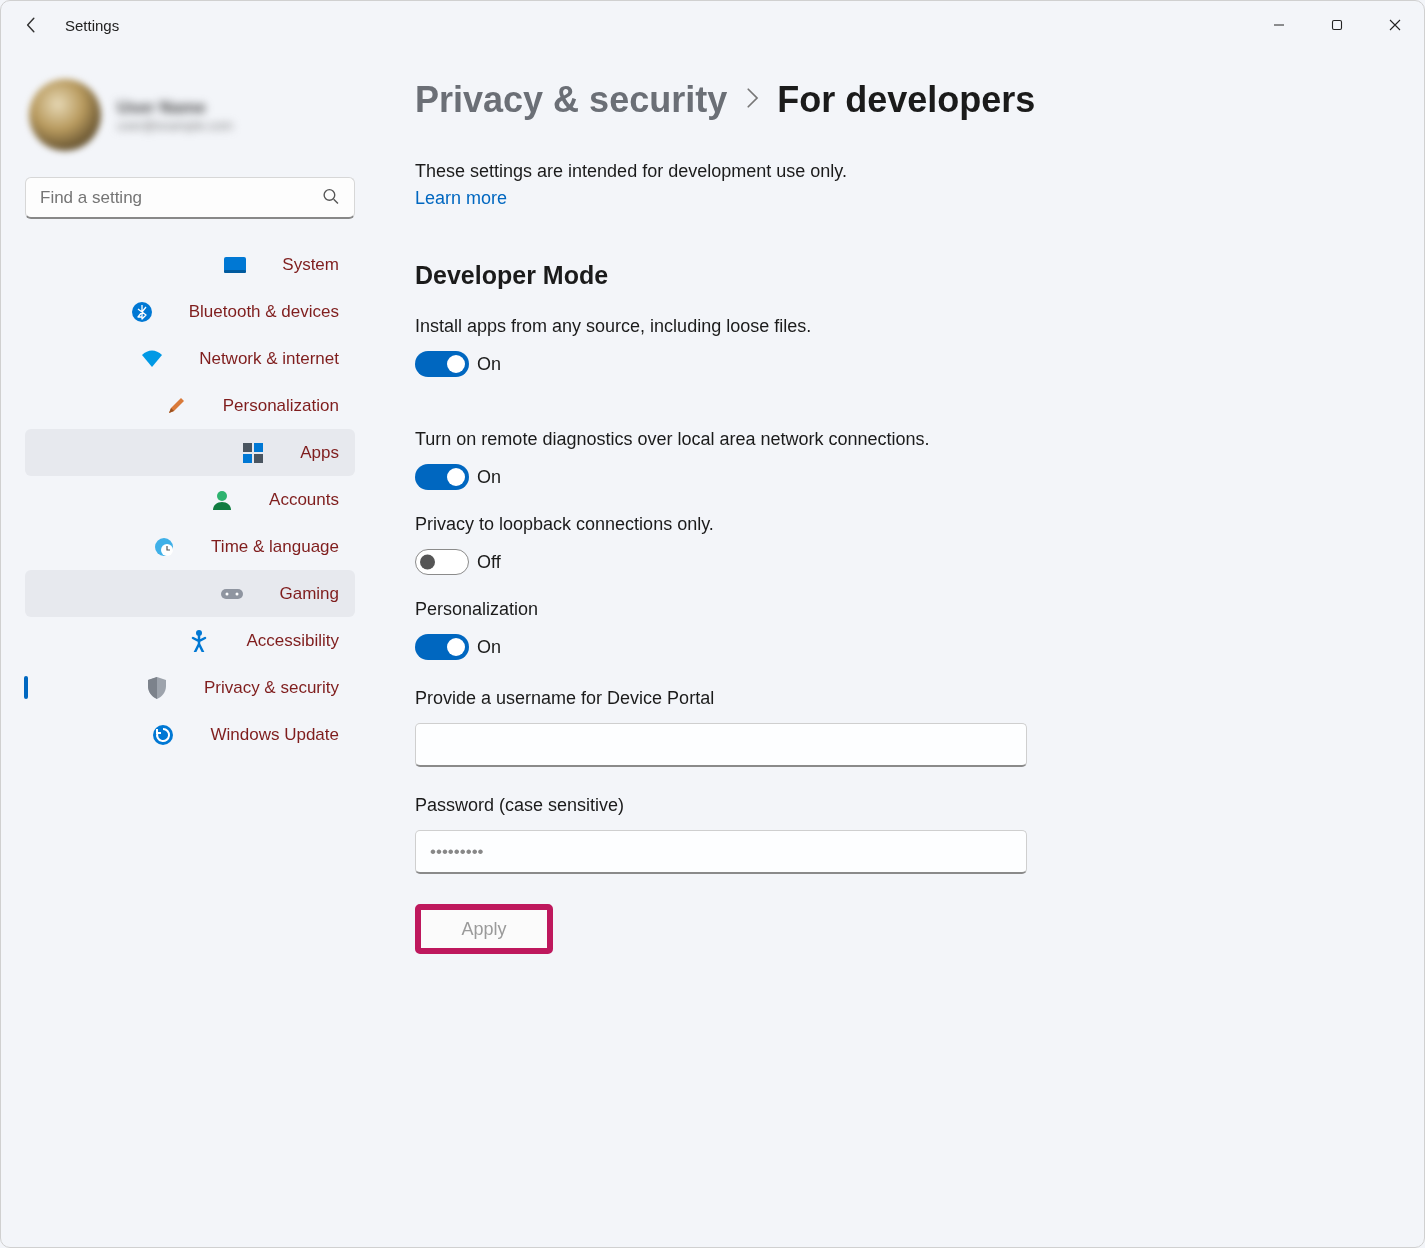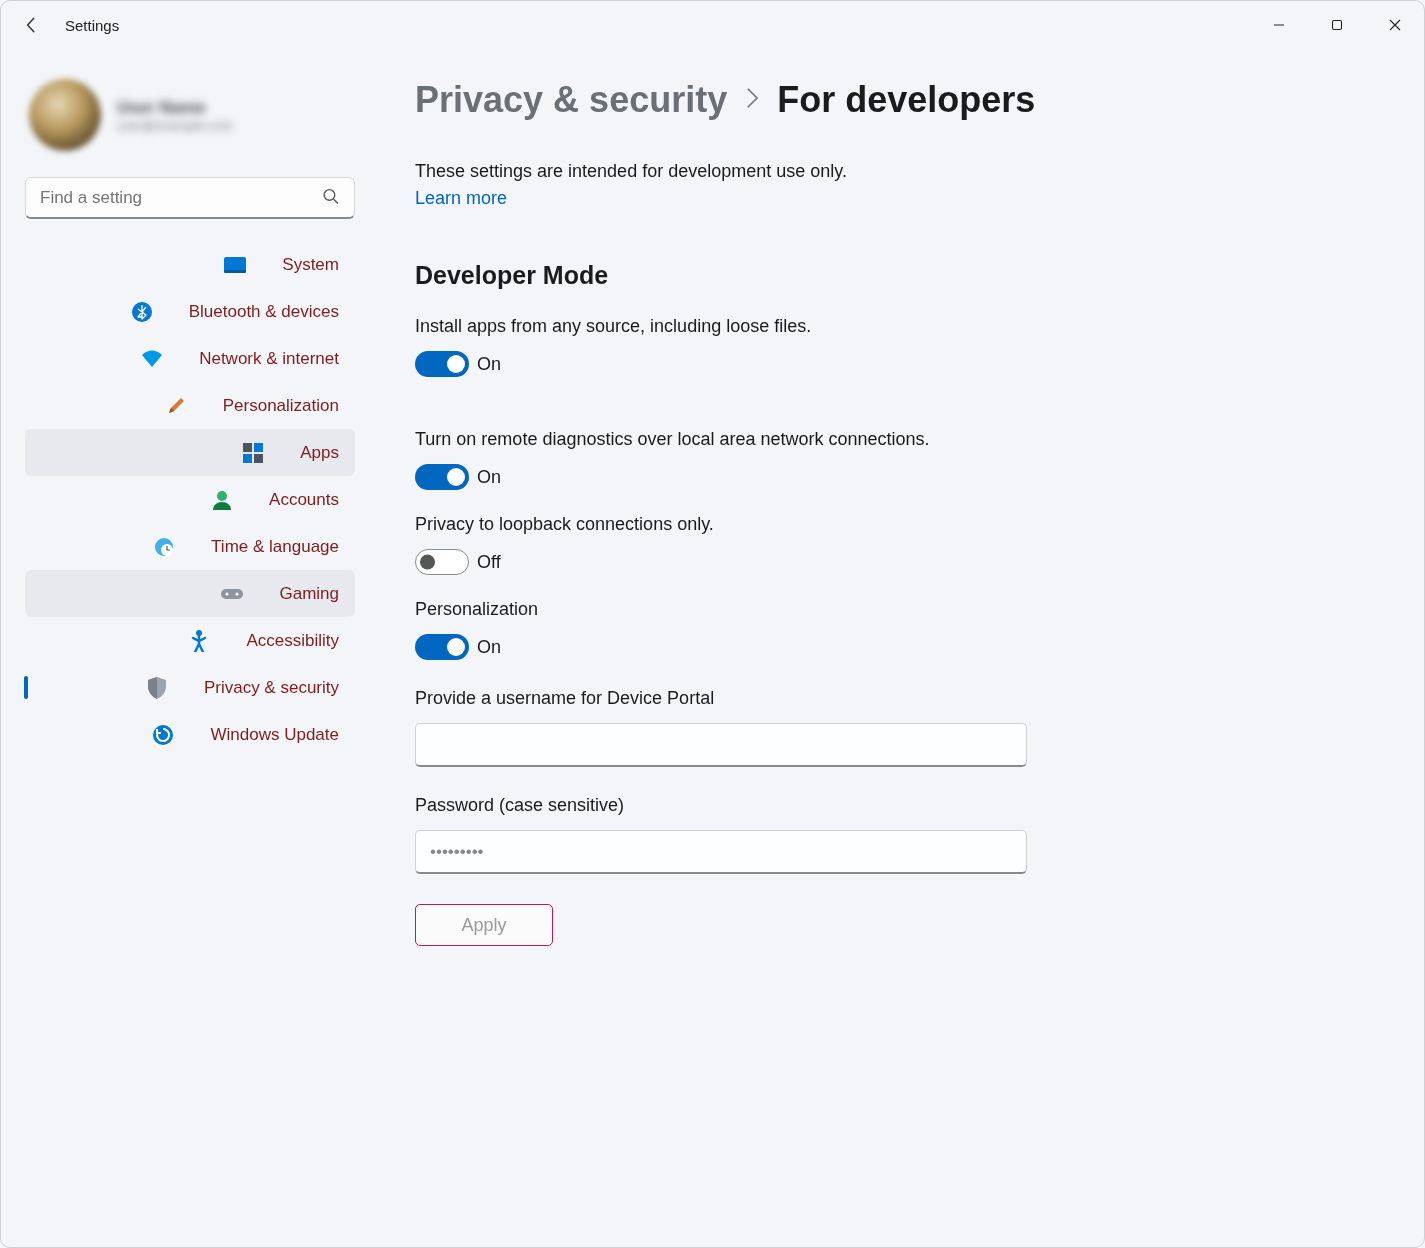--- a/index.html
+++ b/index.html
@@ -263,22 +263,22 @@
     padding: 0 14px;
     font-size: 17px;
     color: #888;
     outline: none;
   }
   .text-field.blurred { color: transparent; text-shadow: 0 0 8px rgba(80,80,80,0.6); }
 
   .apply-btn {
     margin-top: 30px;
     width: 138px;
-    height: 42px;
-    border: 1px solid #be185d;
+    height: 50px;
+    border: 6px solid #be185d;
     border-radius: 5px;
     background: #fbfbfb;
     font-size: 18px;
     color: #9a9a9a;
     cursor: default;
   }
 </style>
 </head>
 <body>
 

